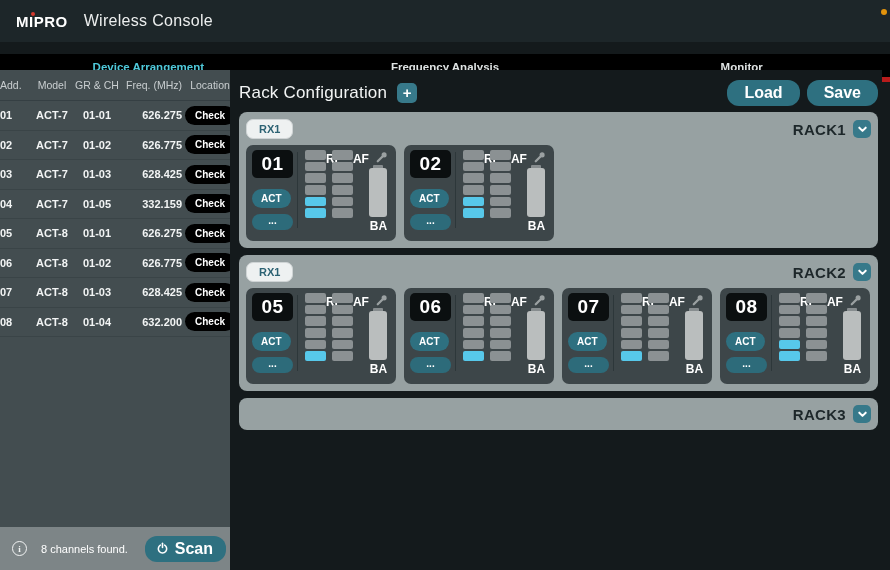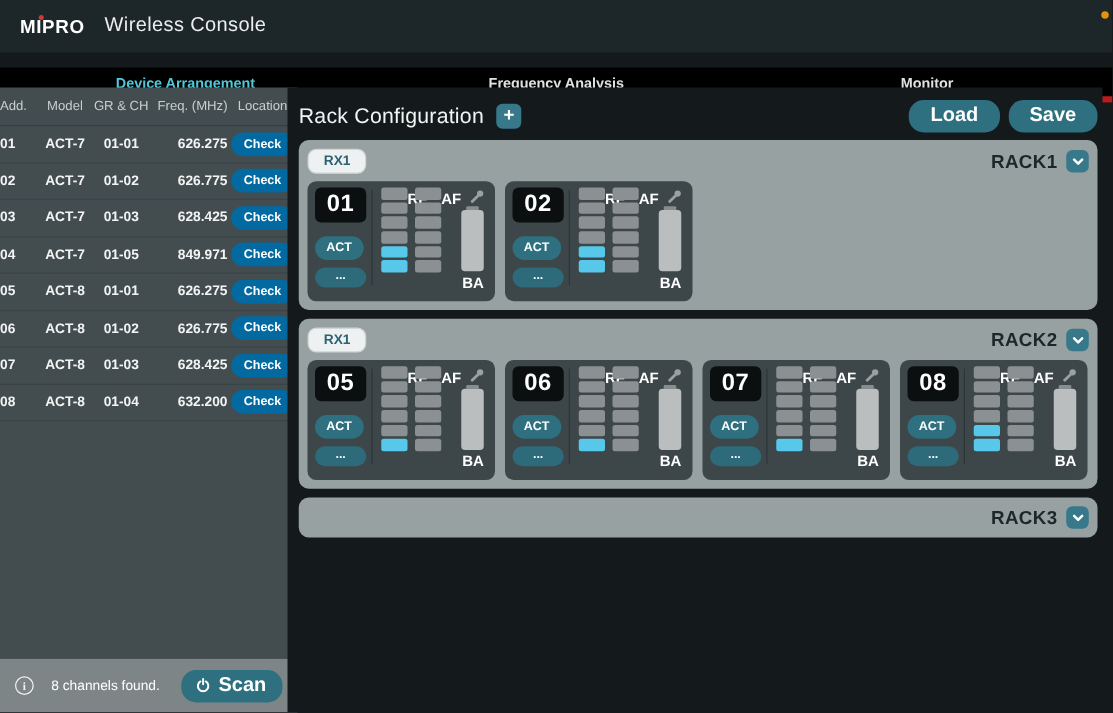--- a/index.html
+++ b/index.html
@@ -27,21 +27,21 @@
   .t-head { display:flex; align-items:center; height:31px; border-bottom:1px solid #353f43;
             color:#c9ced0; font-size:10.5px; }
   .t-row  { display:flex; align-items:center; height:29.5px; border-bottom:1px solid #3a4447;
             color:#f2f4f4; font-size:11px; font-weight:600; }
   .c-add { width:30px; text-align:left; }
   .c-model { width:44px; text-align:center; }
   .c-grch { width:46px; text-align:center; }
   .c-freq { width:62px; text-align:right; }
   .c-loc { width:56px; text-align:center; display:flex; justify-content:center; }
   .t-head .c-add,.t-head .c-model,.t-head .c-grch,.t-head .c-freq,.t-head .c-loc { font-weight:normal; }
-  .check-btn { background:#0369a1; color:#fff; border:none; font-family:inherit; font-size:10px; font-weight:bold;
+  .check-btn { background:#000000; color:#fff; border:none; font-family:inherit; font-size:10px; font-weight:bold;
                padding:4px 10px; border-radius:10px; cursor:pointer; }
 
   .sidefoot { position:absolute; left:0; top:527px; width:238px; height:43px; background:#7d8587;
               display:flex; align-items:center; padding:0 12px; }
   .info-ic { width:15px; height:15px; border:1.5px solid #f2f4f4; border-radius:50%; color:#f2f4f4;
              font-size:9px; font-weight:bold; display:flex; align-items:center; justify-content:center;
              font-family:"Liberation Serif", serif; }
   .foot-status { color:#fff; font-size:11px; margin-left:14px; flex:1; }
   .scan-btn { background:#2e7080; color:#fff; border:none; font-family:inherit; font-size:16px; font-weight:bold;
               padding:4px 13px 4px 11px; border-radius:12px; cursor:pointer; display:flex; align-items:center; gap:6px; }
@@ -141,21 +141,21 @@
           <span class="c-grch">01-03</span>
           <span class="c-freq">628.425</span>
           <span class="c-loc">
             <button class="check-btn">Check</button>
           </span>
         </div>
         <div class="t-row">
           <span class="c-add">04</span>
           <span class="c-model">ACT-7</span>
           <span class="c-grch">01-05</span>
-          <span class="c-freq">849.971</span>
+          <span class="c-freq">332.159</span>
           <span class="c-loc">
             <button class="check-btn">Check</button>
           </span>
         </div>
         <div class="t-row">
           <span class="c-add">05</span>
           <span class="c-model">ACT-8</span>
           <span class="c-grch">01-01</span>
           <span class="c-freq">626.275</span>
           <span class="c-loc">

